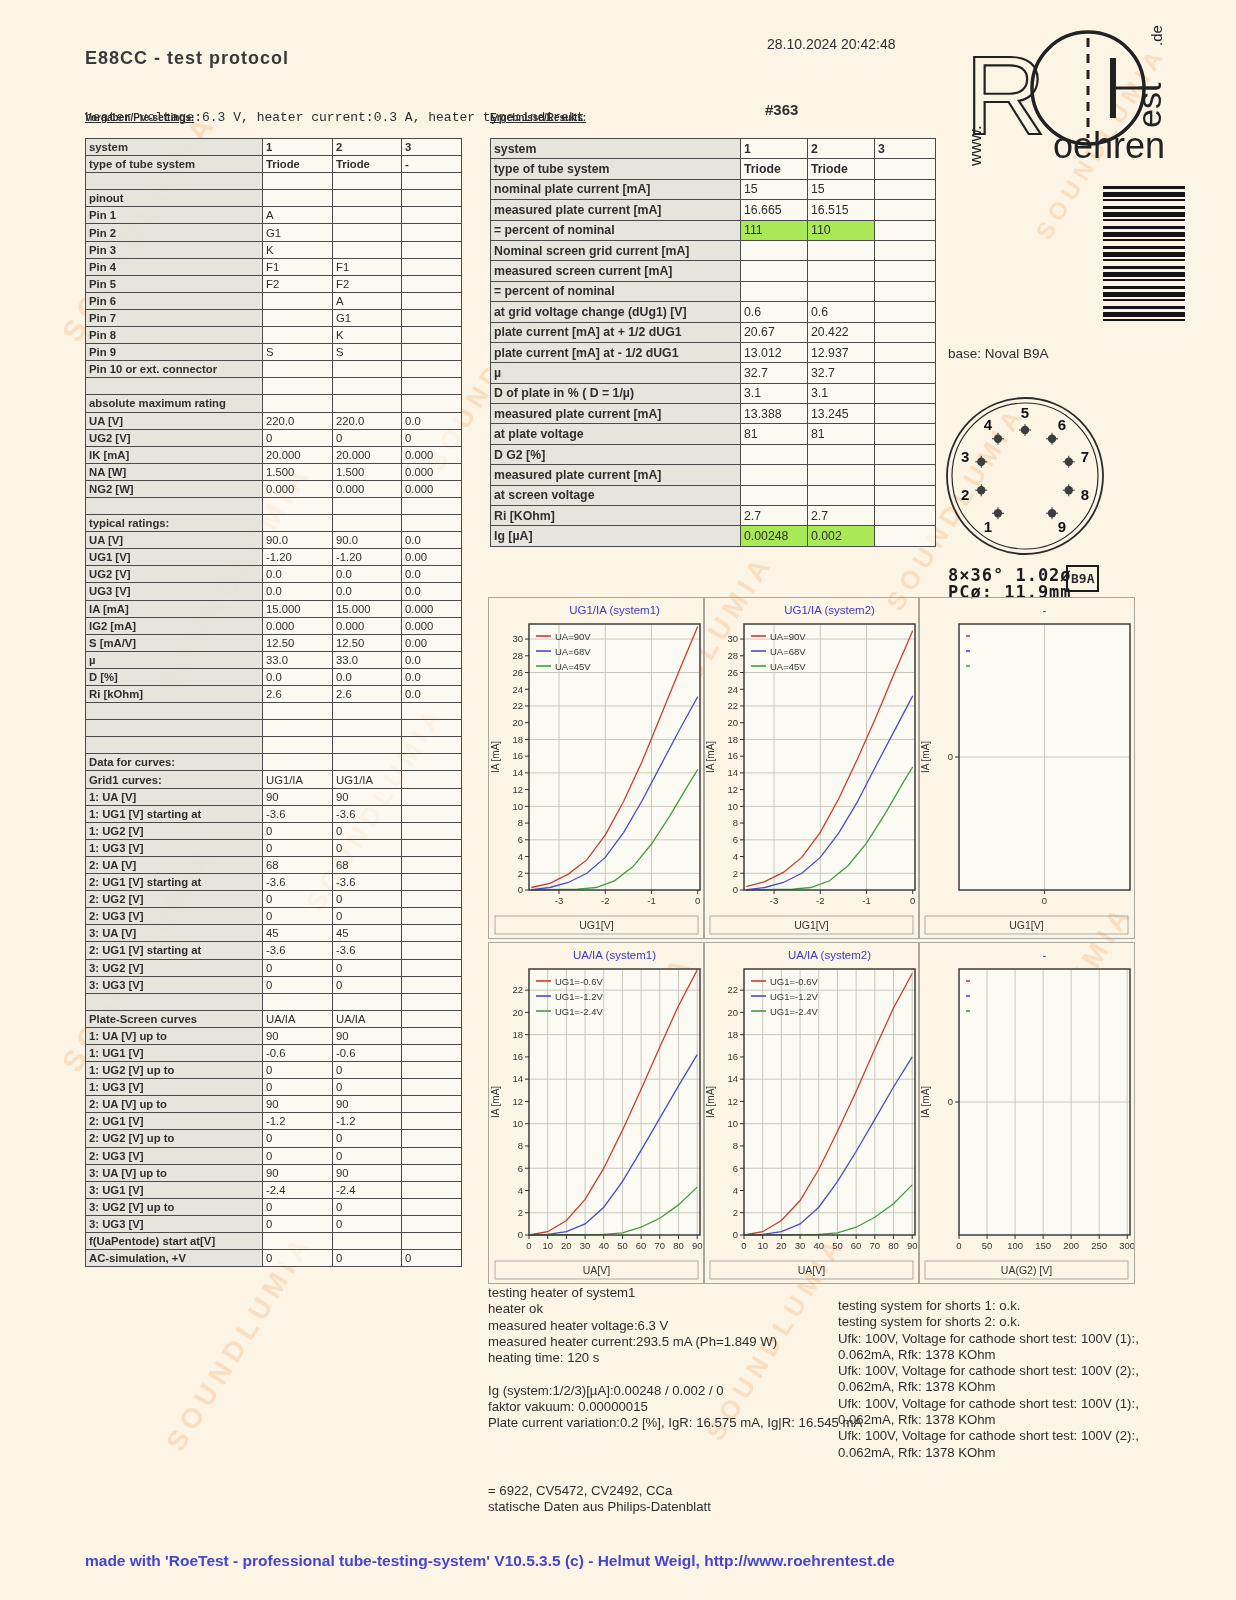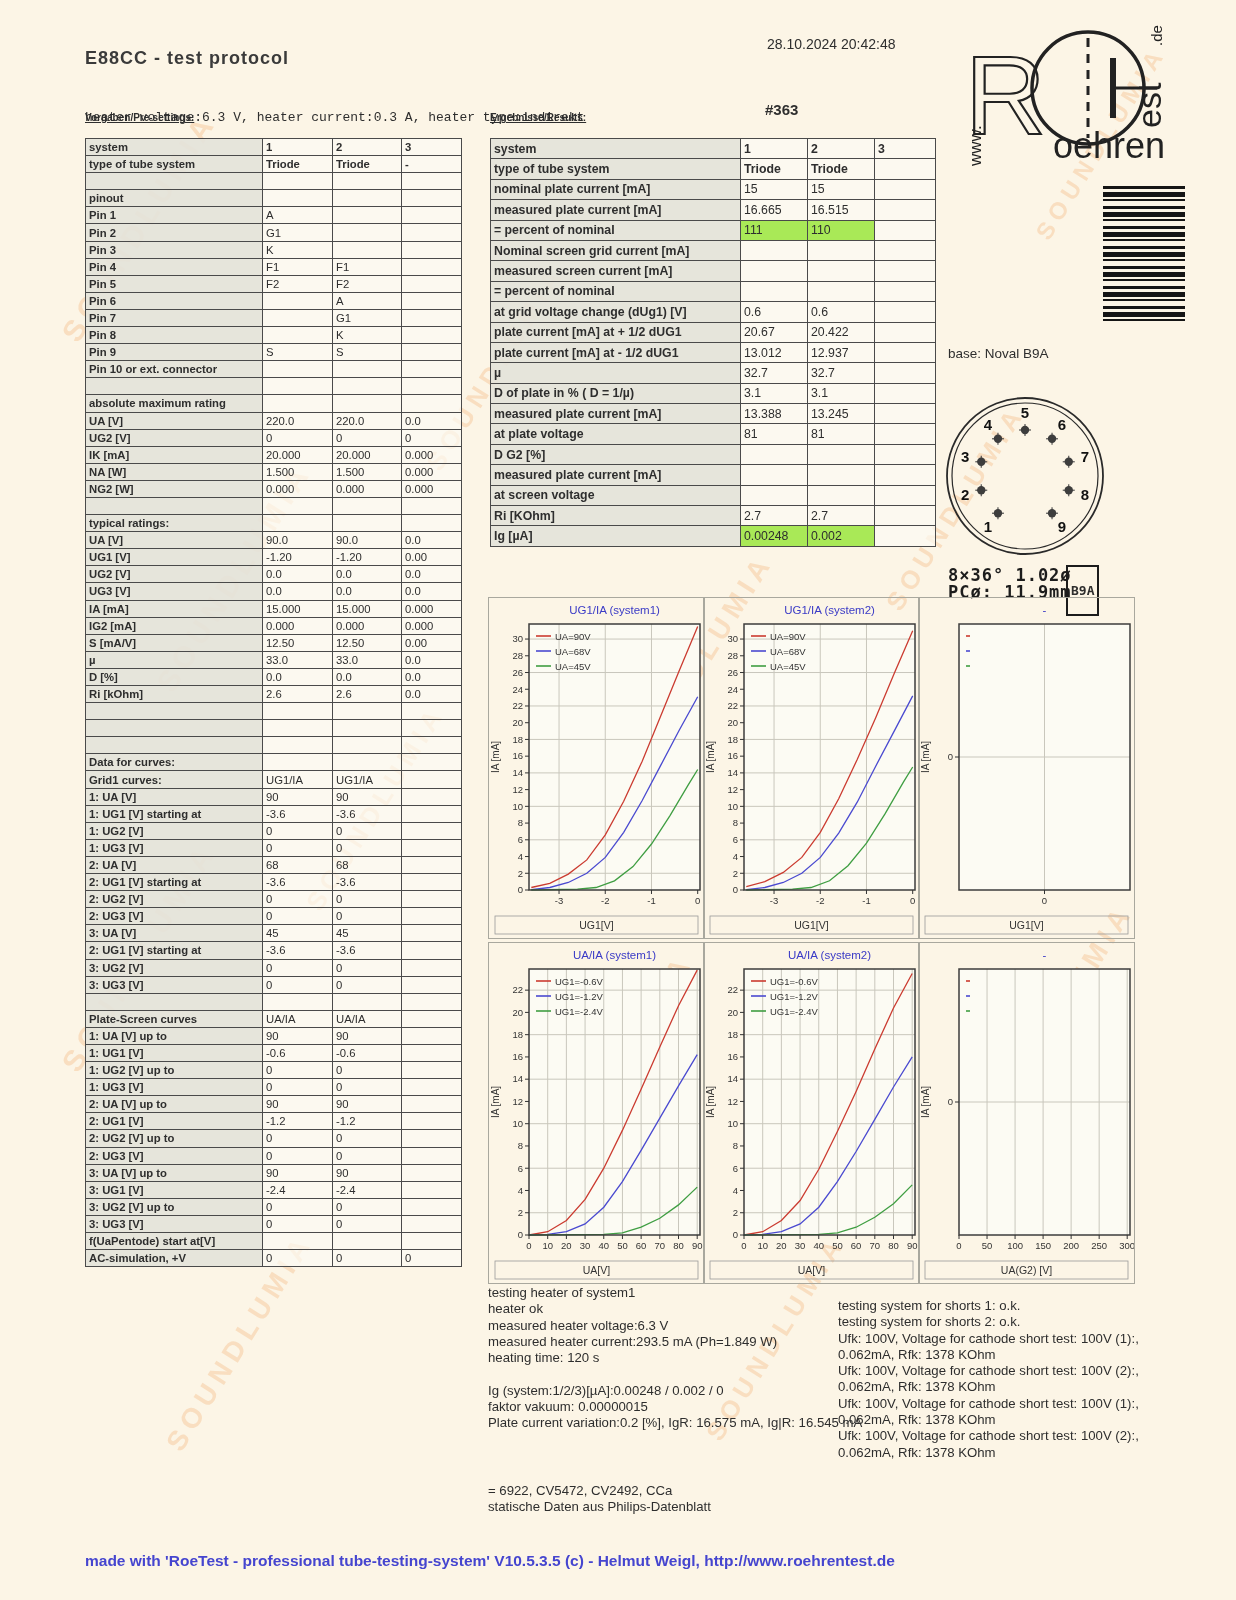--- a/index.html
+++ b/index.html
@@ -36,21 +36,21 @@
   #barcode{position:absolute;left:1103px;top:186px;width:82px;height:135px;
     background:repeating-linear-gradient(to bottom,#151515 0 3px,transparent 3px 6px,
       #151515 6px 11px,transparent 11px 13px,#151515 13px 15px,transparent 15px 20px);}
   #base-label{position:absolute;left:948px;top:346px;font-size:13.5px;}
   #socket{position:absolute;left:938px;top:388px;}
   .dims{position:absolute;font-family:"DejaVu Sans Mono",monospace;font-weight:bold;
         font-size:17px;letter-spacing:1px;color:#1c1c1c;margin-top:16px;}
   #dims1{left:948px;top:549px;}
   #dims2{left:948px;top:566px;}
   #badge{position:absolute;left:1066px;top:565px;font-family:"DejaVu Sans Mono",monospace;
-         font-weight:bold;font-size:13px;border:2px solid #1c1c1c;padding:16px 3px;}
+         font-weight:bold;font-size:13px;border:2px solid #1c1c1c;padding:4px 3px;}
   #logo{position:absolute;left:965px;top:16px;}
 </style>
 </head>
 <body>
 
 <div id="page">
 
   <div id="wm-layer">
       <div class="wm" style="left: 55px; top: 330px; font-size: 30px; transform: rotate(-58deg);">SOUNDLUMIA</div>
       <div class="wm" style="left: 150px; top: 680px; font-size: 30px; transform: rotate(-58deg);">SOUNDLUMIA</div>

